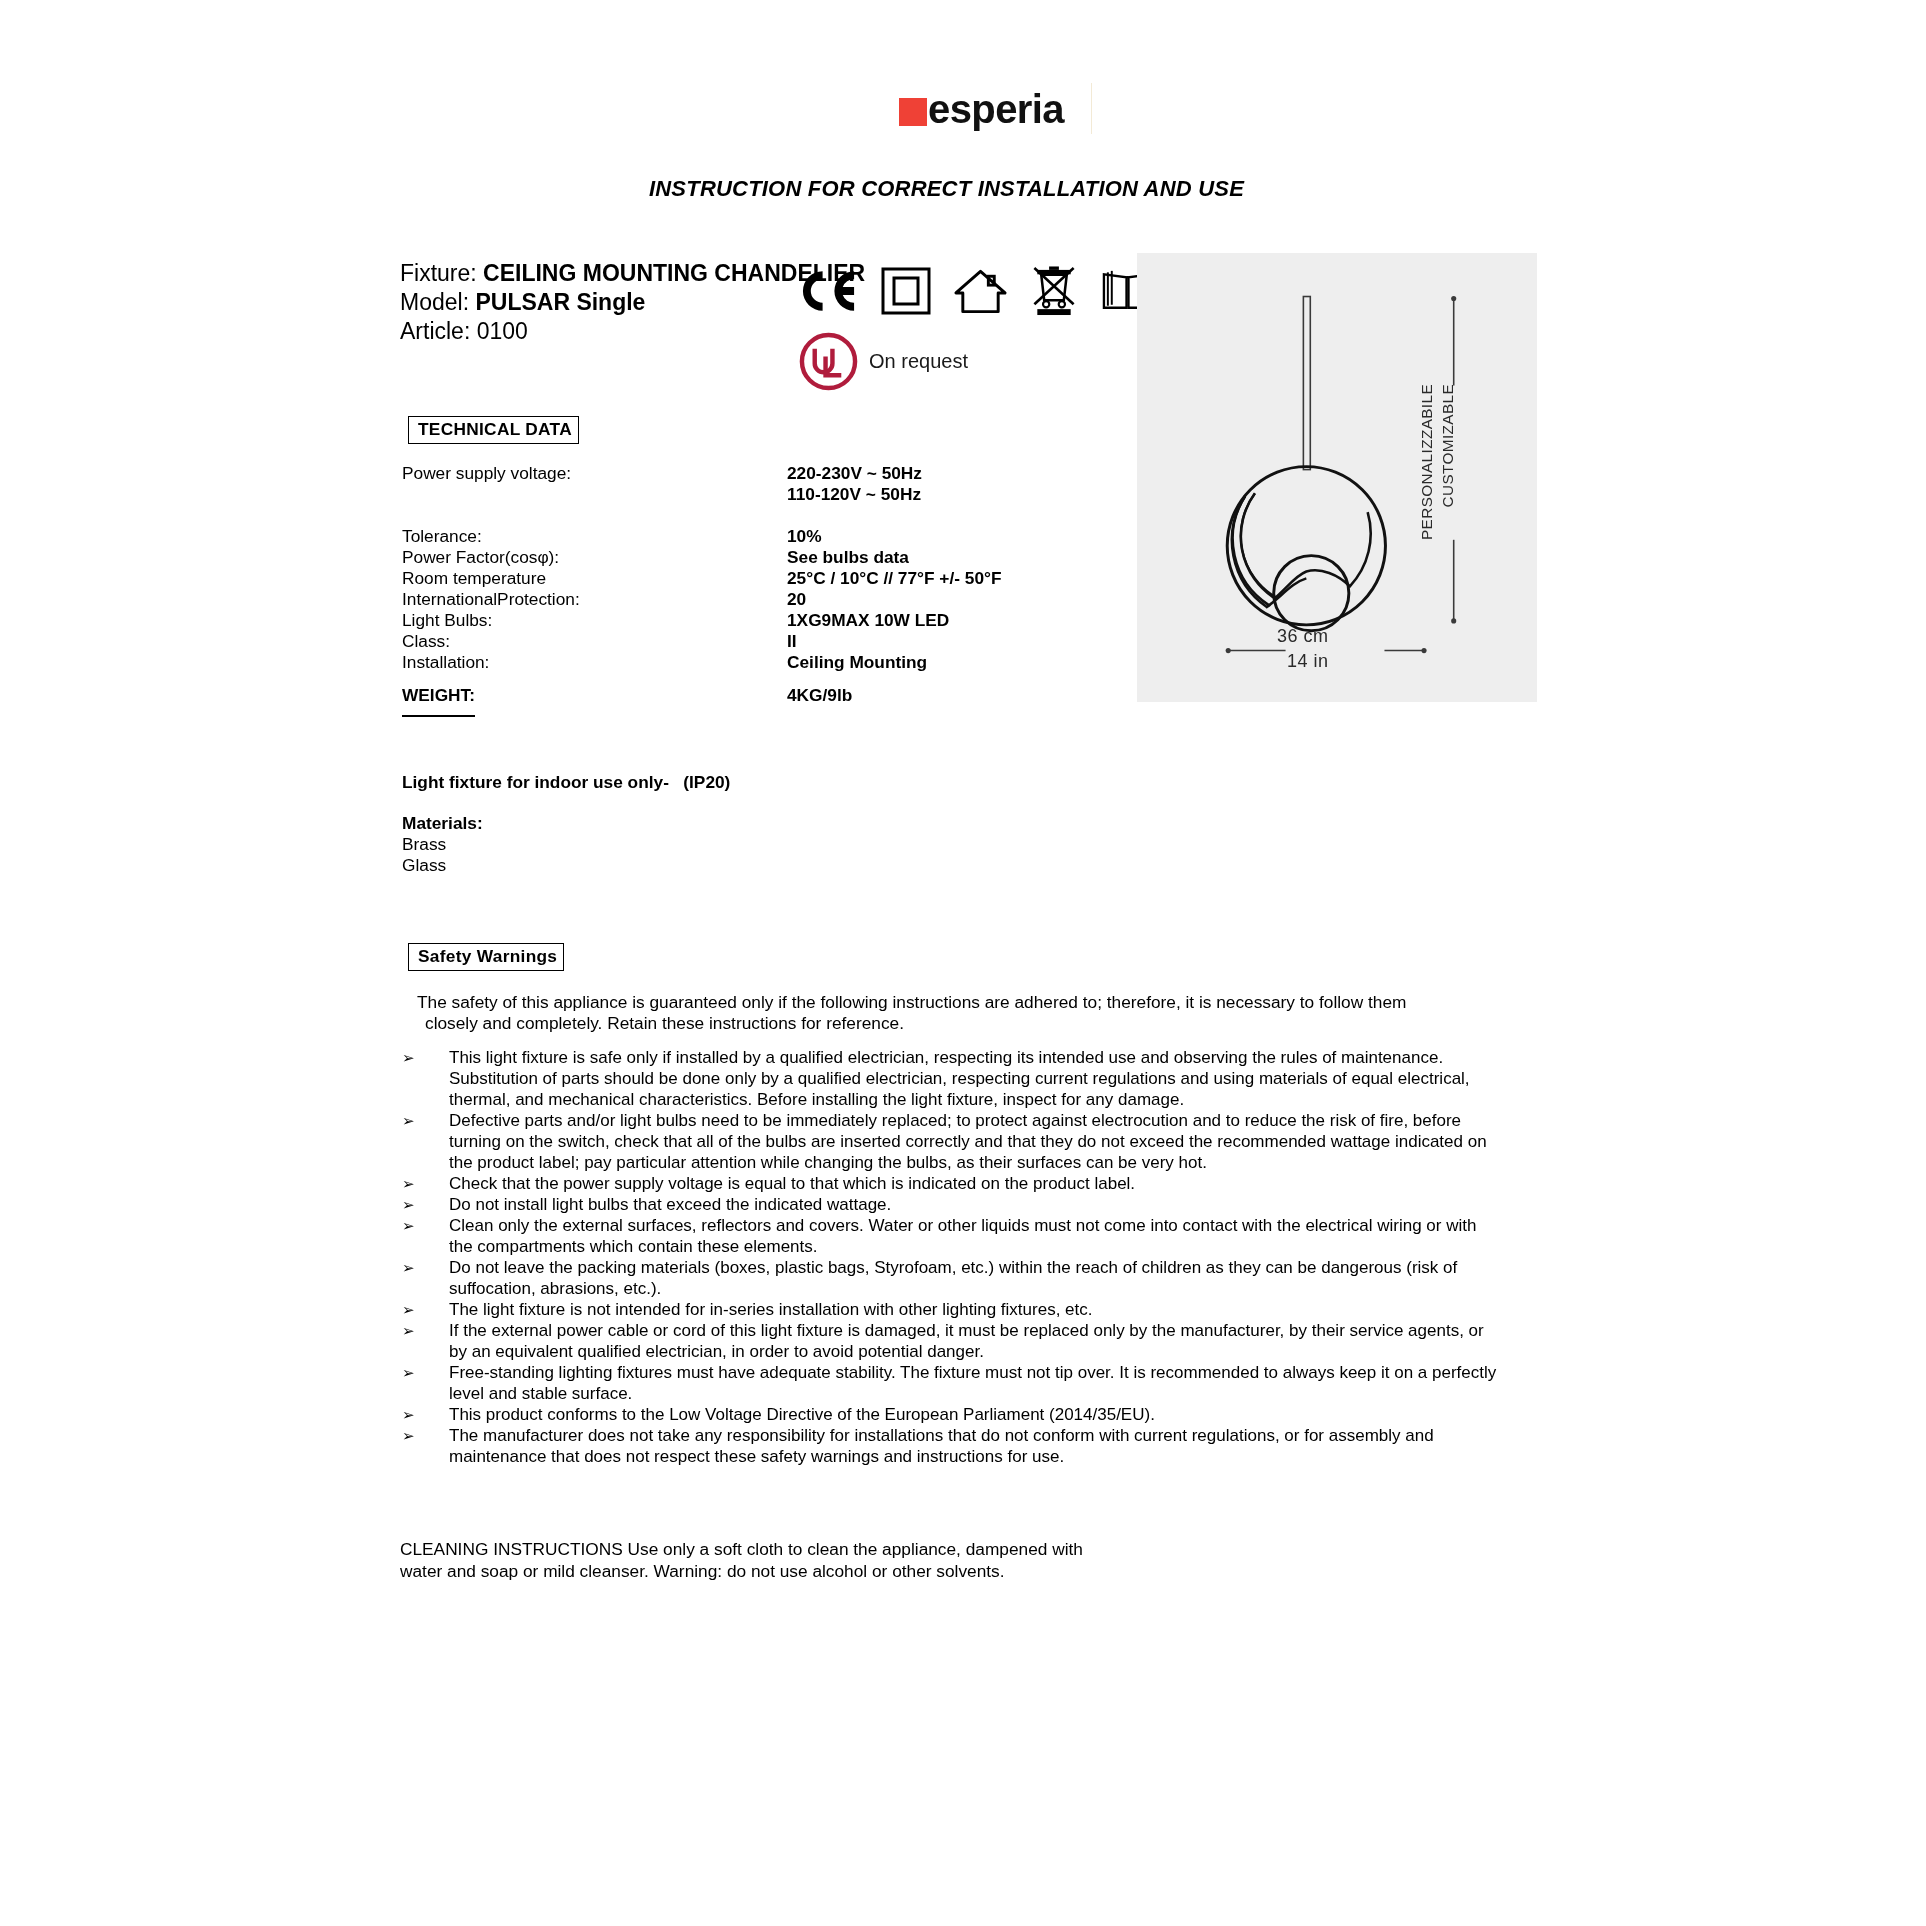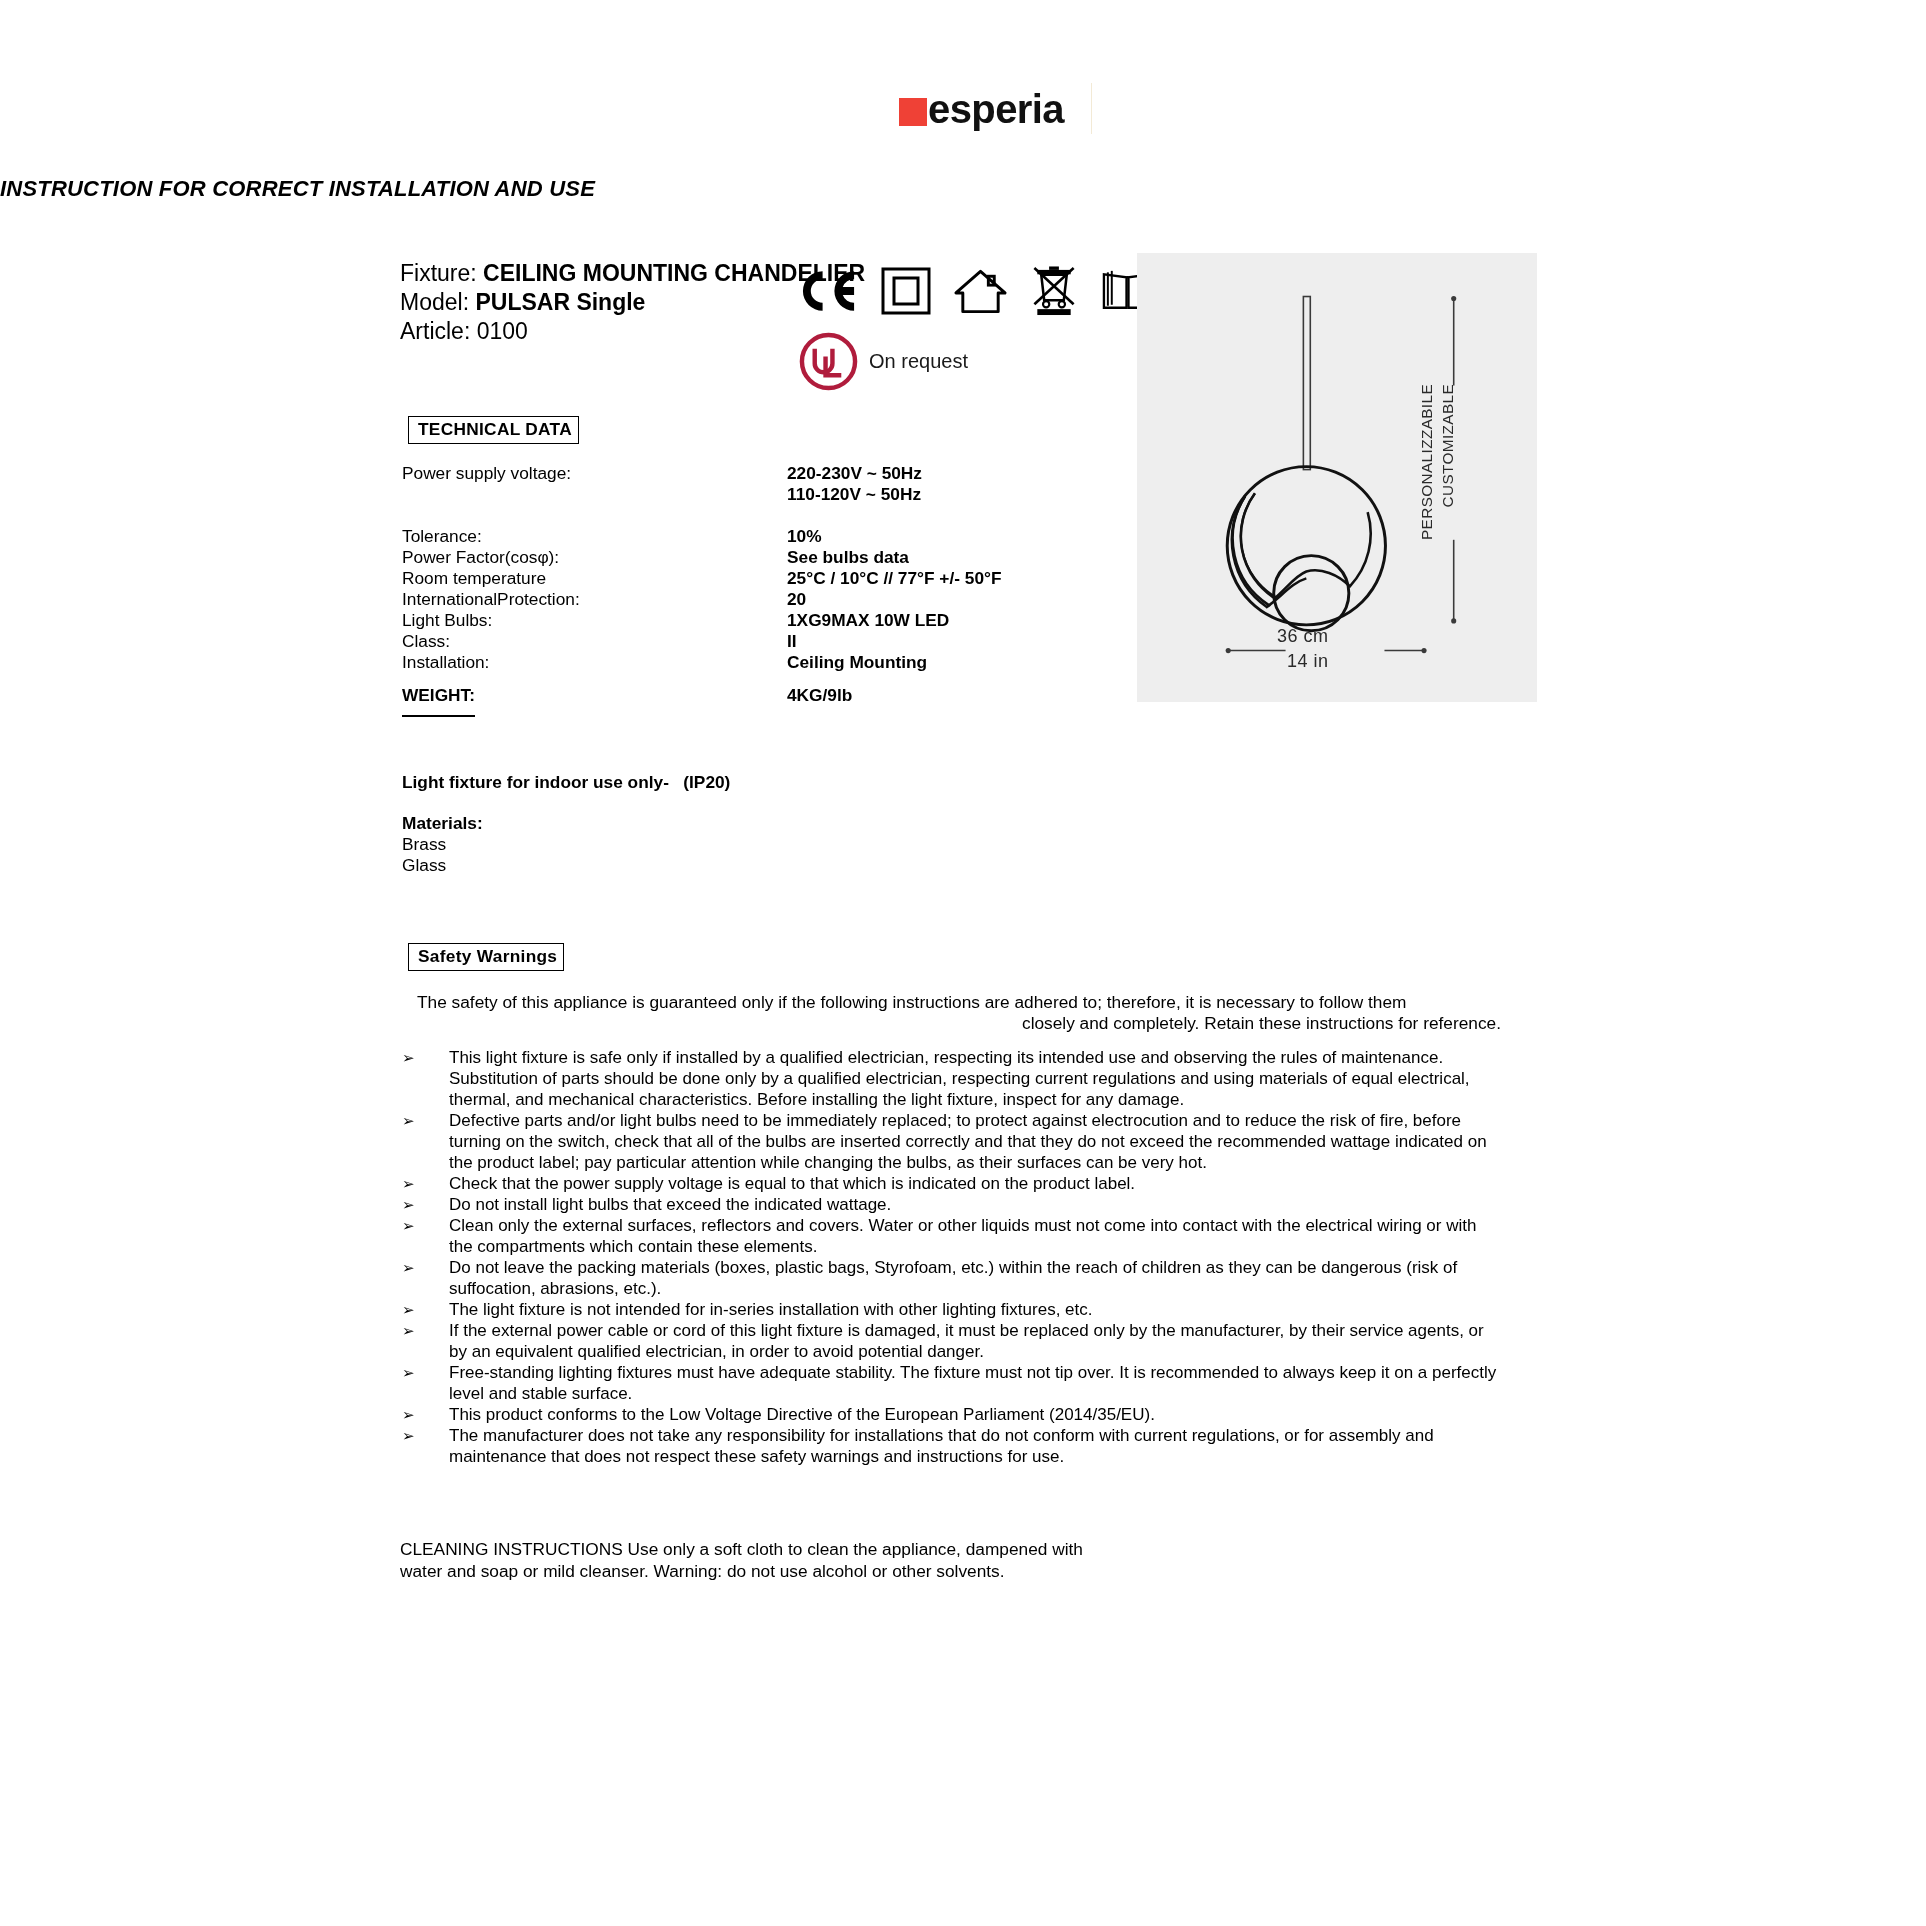--- a/index.html
+++ b/index.html
@@ -57,20 +57,21 @@
     height: 51px;
     background: #f3ead6;
   }
 
   
   .doc-title {
     position: absolute;
     left: 0;
     top: 176px;
     width: 1893px;
+    text-align: center;
     font-size: 22px;
     font-weight: bold;
     font-style: italic;
     letter-spacing: 0.2px;
   }
 
   
   .ident {
     position: absolute;
     left: 400px;
@@ -206,21 +207,21 @@
 
   
   .safety-intro {
     position: absolute;
     left: 417px;
     top: 992px;
     width: 1084px;
     font-size: 17.3px;
     line-height: 21px;
   }
-  .safety-intro .l2 { display: block; padding-left: 8px; text-align: right; }
+  .safety-intro .l2 { display: block; padding-left: 8px; }
 
   .warn-list {
     position: absolute;
     left: 402px;
     top: 1047px;
     width: 1099px;
   }
   .warn-item {
     position: relative;
     font-size: 17px;

